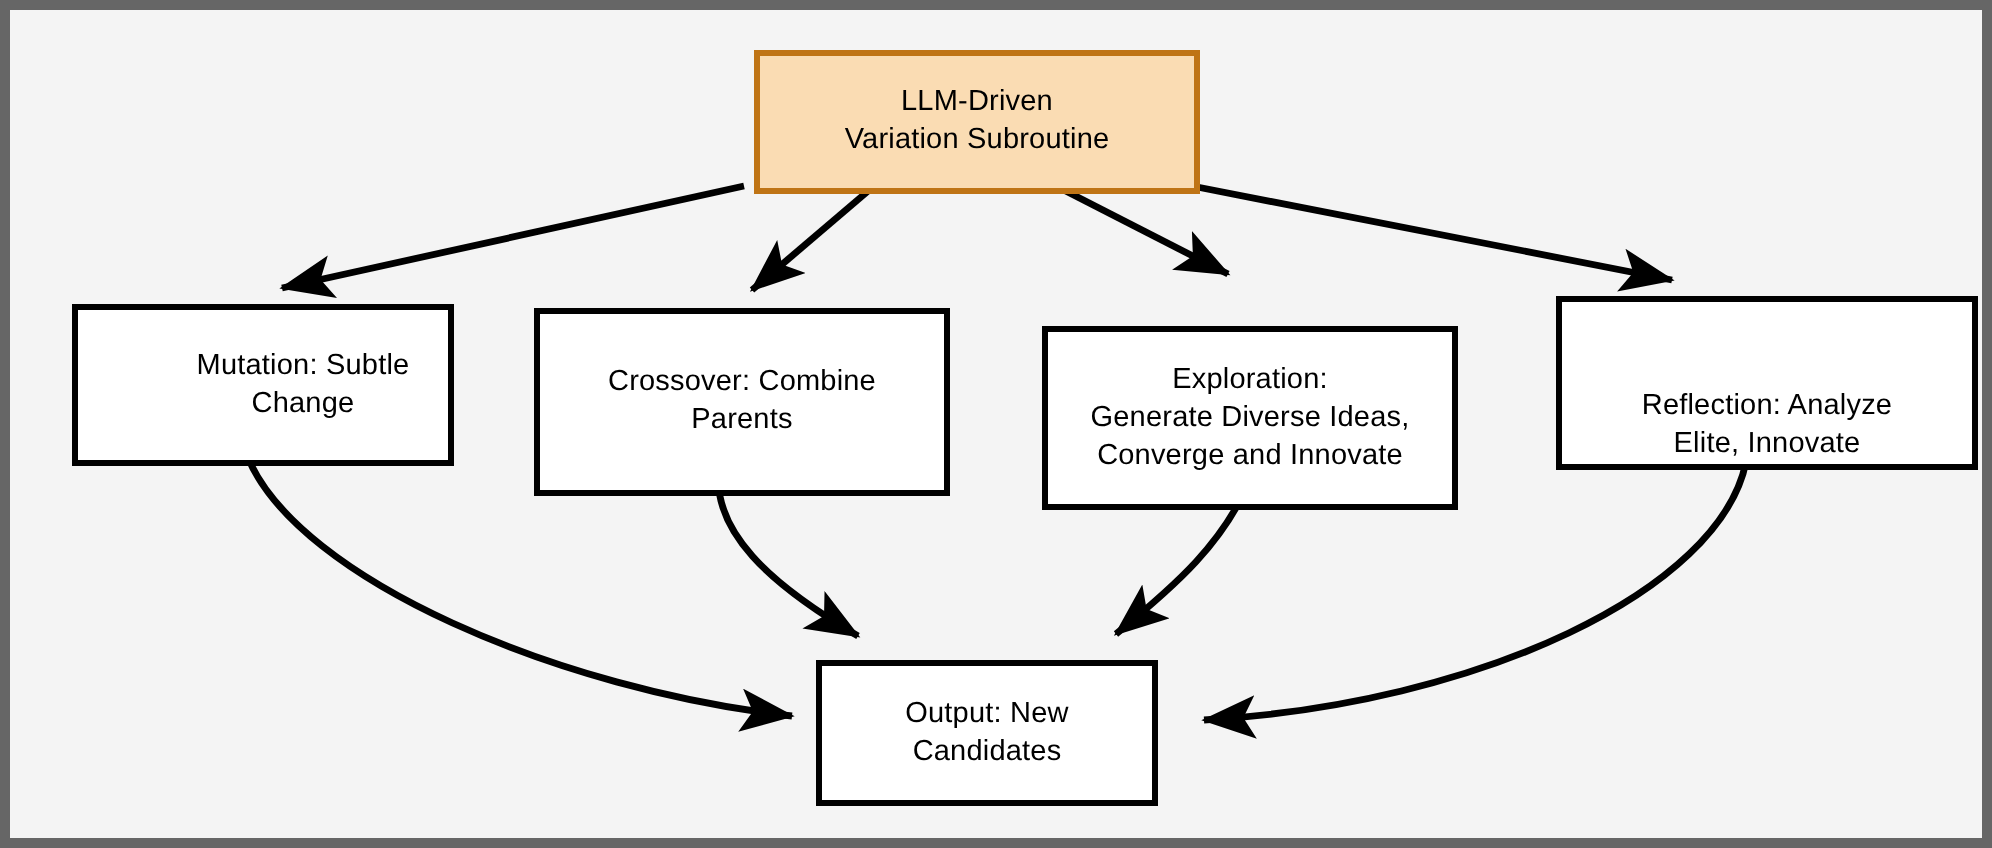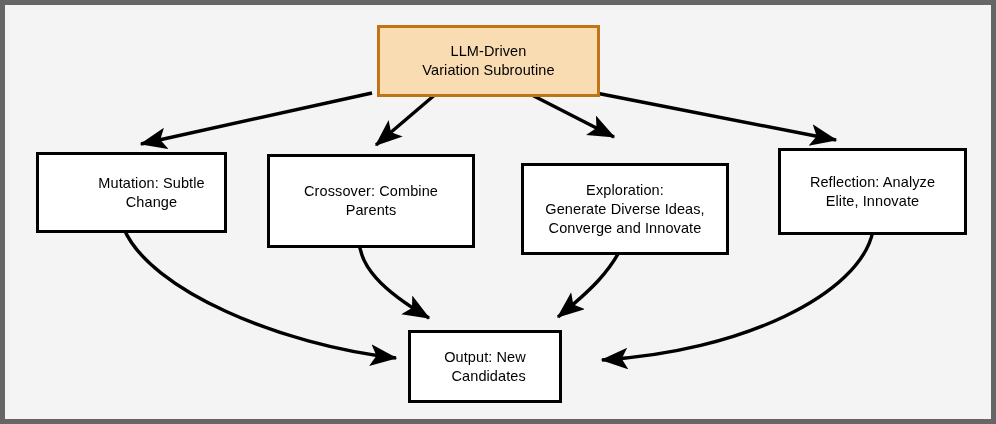--- a/index.html
+++ b/index.html
@@ -95,23 +95,23 @@
     <span class="label">Crossover: Combine
 Parents</span>
   </div>
 
   <div class="node" style="left:516px; top:158px; width:208px; height:92px;">
     <span class="label">Exploration:
 Generate Diverse Ideas,
 Converge and Innovate</span>
   </div>
 
-  <div class="node" style="left:773px; top:143px; width:189px; height:87px;">
+  <div class="node" style="left:773px; top:143px; width:211px; height:87px;align-items:flex-end;">
     <span class="label">Reflection: Analyze
 Elite, Innovate</span>
   </div>
 
-  <div class="node" style="left:403px; top:325px; width:154px; height:73px;text-align:right;">
+  <div class="node" style="left:403px; top:325px; width:171px; height:73px;">
     <span class="label">Output: New
 Candidates</span>
   </div>
 
 </div>
 
 </body></html>

